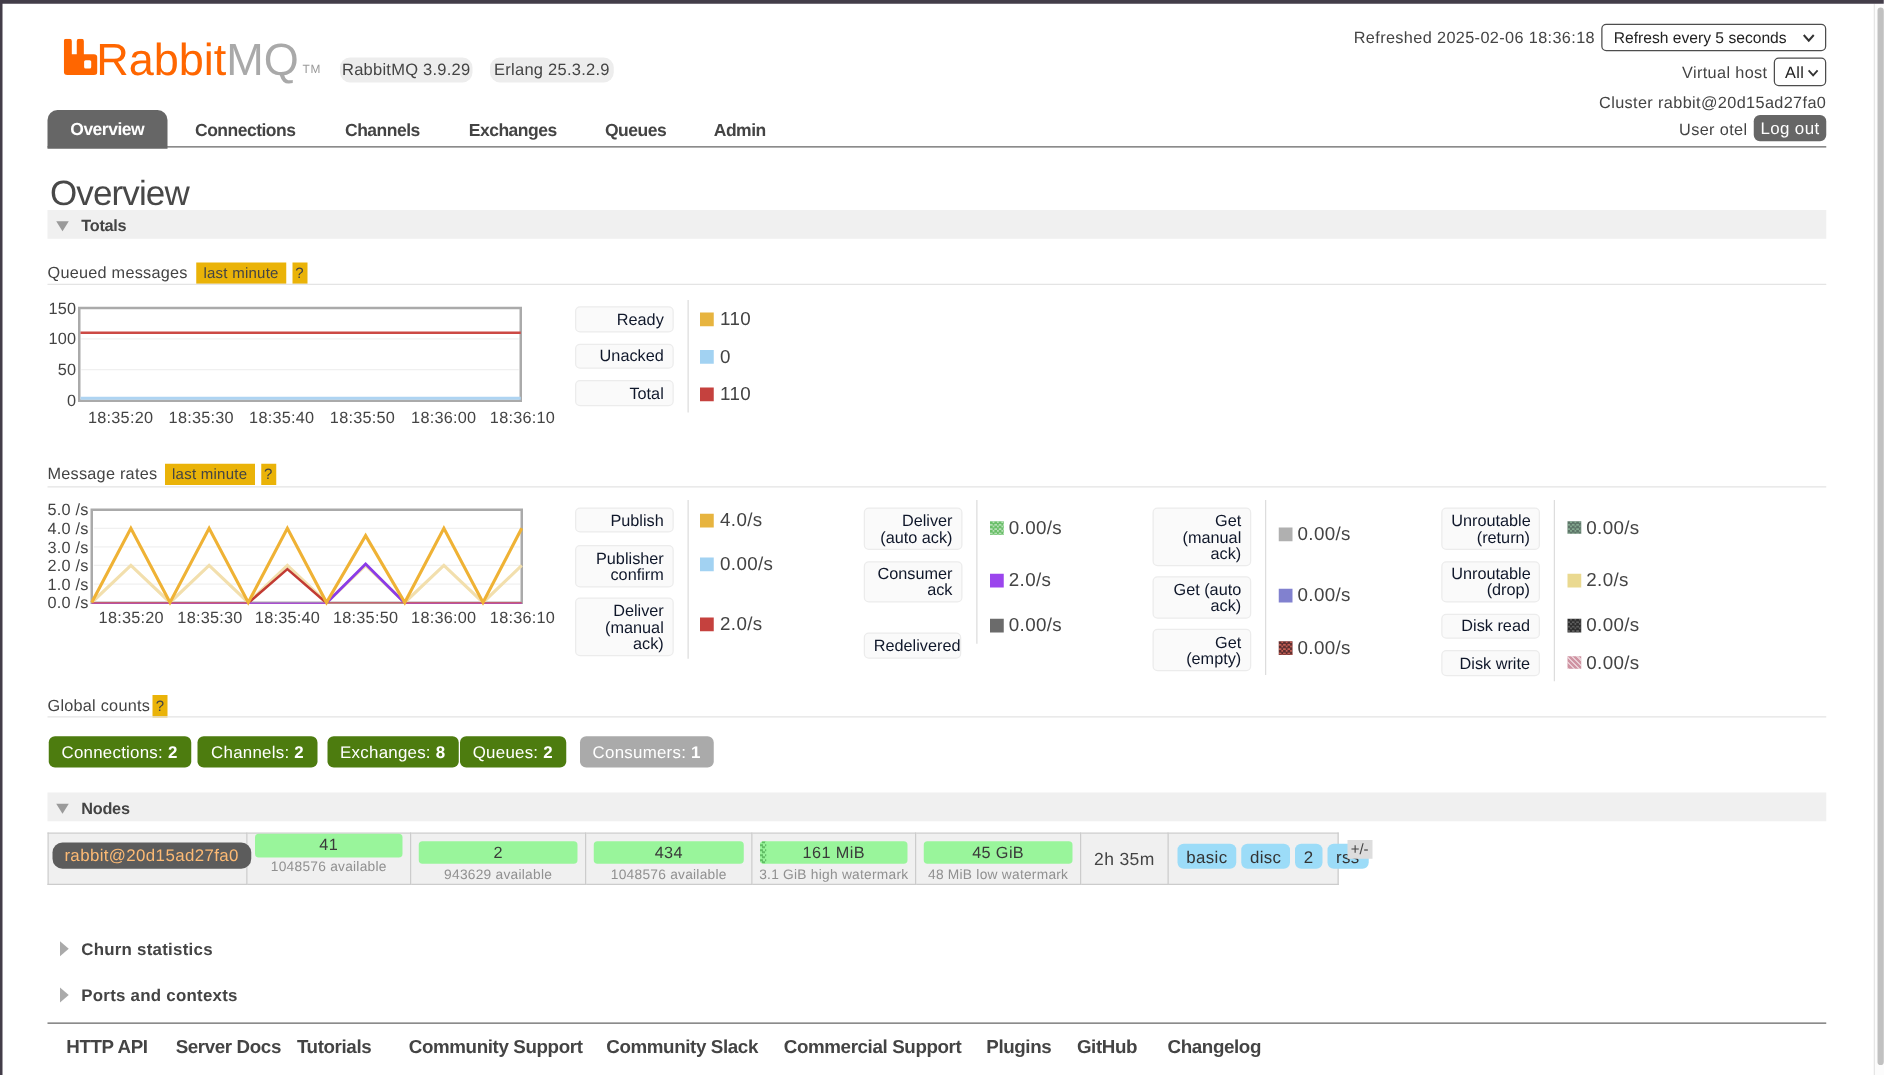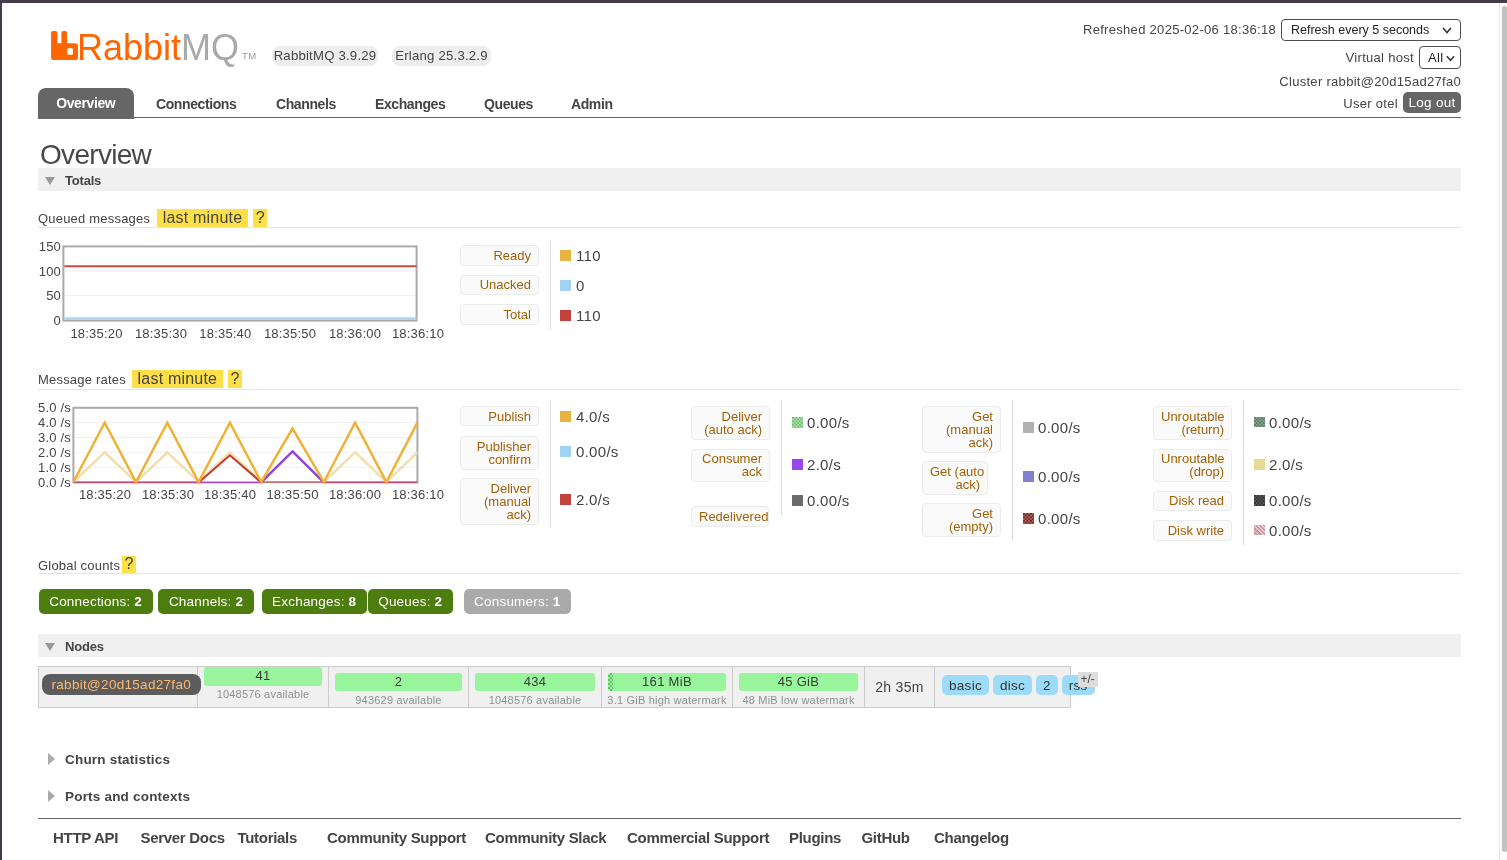--- a/index.html
+++ b/index.html
@@ -21,24 +21,24 @@
 .tab-active { background:#666; color:#fff; border-radius:8px 8px 0 0; font-weight:bold; font-size:14px; text-align:center; letter-spacing:-0.4px; }
 .tab { font-weight:bold; font-size:14px; color:#444; letter-spacing:-0.4px; }
 .hr-dark { background:#666; height:1px; }
 .hr-light { background:#e4e4e4; height:1px; }
 
 .secbar { background:#f0f0f0; }
 .secbar .t { font-weight:bold; font-size:13px; color:#444; letter-spacing:-0.2px; }
 .tri-down { width:0; height:0; border-left:5.75px solid transparent; border-right:5.75px solid transparent; border-top:8px solid #9a9a9a; }
 .tri-right { width:0; height:0; border-top:6px solid transparent; border-bottom:6px solid transparent; border-left:7px solid #aaa; }
 .h3row { font-size:13px; color:#444; letter-spacing:0.2px; line-height:17.5px; }
-.minitag { display:inline-block; background:#fde047; font-size:16px; color:#444; padding:2.5px 6px; letter-spacing:0.2px; line-height:12.5px; }
+.minitag { display:inline-block; background:#eab308; font-size:12px; color:#444; padding:2.5px 6px; letter-spacing:0.2px; line-height:12.5px; }
 .minitag.q { padding:2.5px 2.5px; }
 
-.lbox { background:#fafafa; border:1px solid #ececec; border-radius:4px; text-align:right; font-size:13px; color:#a16207; padding:2.8px 7px; line-height:13.1px; letter-spacing:0px; white-space:nowrap; }
+.lbox { background:#fafafa; border:1px solid #ececec; border-radius:4px; text-align:right; font-size:13px; color:#0f172a; padding:2.8px 7px; line-height:13.1px; letter-spacing:0px; white-space:nowrap; }
 .lval { font-size:15px; color:#444; letter-spacing:0.3px; }
 .lsw { width:10.5px; height:10.5px; }
 .vsep { width:1px; background:#ddd; }
 
 .cbtn { background:#4d7c0f; color:#fff; border-radius:5px; font-size:13.5px; line-height:25px; padding:0 10.5px; letter-spacing:0.2px; }
 .cbtn b { font-weight:bold; }
 .cbtn.dim { background:#aaa; }
 
 table.nodes { border-collapse:collapse; font-size:14px; color:#000; table-layout:fixed; width:1032px; }
 table.nodes th, table.nodes td { border:1px solid #ccc; padding:0; }
@@ -198,21 +198,21 @@
   <div class="abs lbox" style="left:691px; top:506px; width:78px;">Redelivered</div>
   <div class="abs vsep" style="left:781px; top:400px; height:115px;"></div>
   <div class="abs lsw" style="left:792px; top:417px; background-color:#6abf69; background-image:conic-gradient(rgba(255,255,255,.5) 90deg, transparent 90deg 180deg, rgba(255,255,255,.5) 180deg 270deg, transparent 270deg); background-size:3.5px 3.5px;"></div>
   <div class="abs lsw" style="left:792px; top:459px; background:#9b45ed;"></div>
   <div class="abs lsw" style="left:792px; top:495px; background:#6b6b6b;"></div>
   <div class="abs lval" style="left:807px; top:414px;">0.00/s</div>
   <div class="abs lval" style="left:807px; top:456px;">2.0/s</div>
   <div class="abs lval" style="left:807px; top:492px;">0.00/s</div>
 
   <div class="abs lbox" style="left:922px; top:405.8px; width:79px;">Get<br>(manual<br>ack)</div>
-  <div class="abs lbox" style="left:922px; top:460.9px; width:66px;">Get (auto<br>ack)</div>
+  <div class="abs lbox" style="left:922px; top:460.9px; width:79px;">Get (auto<br>ack)</div>
   <div class="abs lbox" style="left:922px; top:502.8px; width:79px;">Get<br>(empty)</div>
   <div class="abs vsep" style="left:1011.6px; top:400px; height:140px;"></div>
   <div class="abs lsw" style="left:1023px; top:422px; background:#b0b0b0;"></div>
   <div class="abs lsw" style="left:1023px; top:471px; background:#8181cf;"></div>
   <div class="abs lsw" style="left:1023px; top:513px; background-color:#5e2f30; background-image:conic-gradient(rgba(230,110,95,.75) 90deg, transparent 90deg 180deg, rgba(230,110,95,.75) 180deg 270deg, transparent 270deg); background-size:3.5px 3.5px;"></div>
   <div class="abs lval" style="left:1038px; top:419px;">0.00/s</div>
   <div class="abs lval" style="left:1038px; top:468px;">0.00/s</div>
   <div class="abs lval" style="left:1038px; top:510px;">0.00/s</div>
 
   <div class="abs lbox" style="left:1153px; top:405.8px; width:79px;">Unroutable<br>(return)</div>

